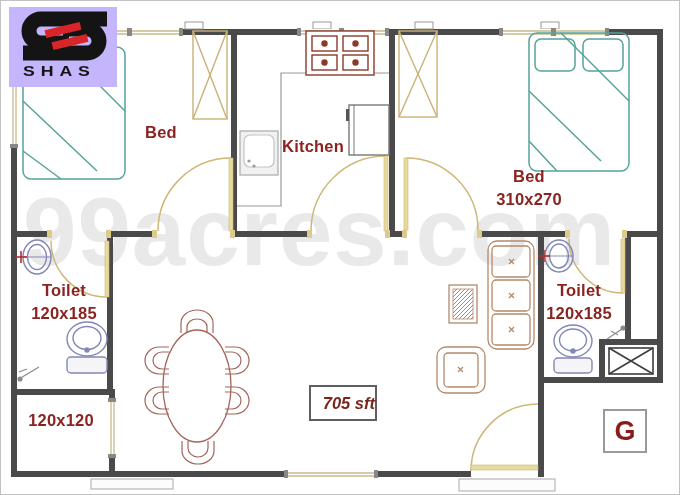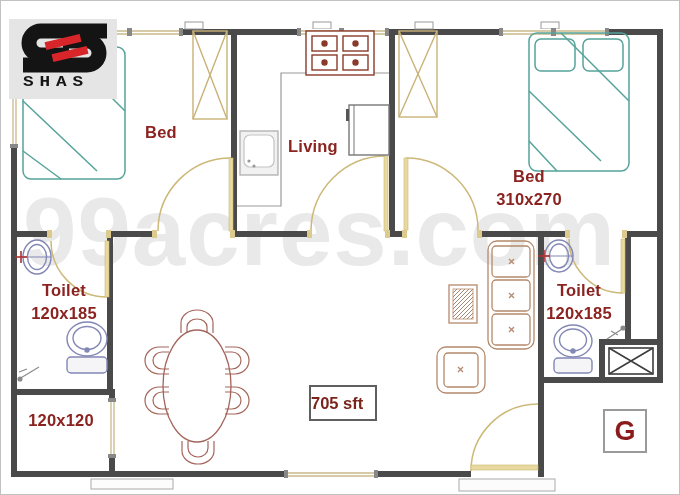--- a/index.html
+++ b/index.html
@@ -5,26 +5,26 @@
   html,body{margin:0;padding:0;background:#fff;}
   .stage{position:relative;width:680px;height:495px;background:#ffffff;overflow:hidden;
          border:1px solid #c2c2c2;box-sizing:border-box;font-family:"Liberation Sans",sans-serif;}
   .watermark{position:absolute;left:22px;top:176px;font-size:96px;font-weight:700;
              color:#e9e9e9;letter-spacing:1px;white-space:nowrap;z-index:1;pointer-events:none;}
   svg.plan{position:absolute;left:0;top:0;z-index:2;}
   .rlabel{position:absolute;z-index:3;text-align:center;color:#8b2321;font-size:16.5px;
           font-weight:600;line-height:1.38;letter-spacing:.2px;}
   .rlabel span{display:block;}
   .areabox{position:absolute;left:308px;top:384px;width:64px;height:32px;z-index:3;
-           border:2px solid #5f5f5f;background:#fff;display:flex;align-items:center;justify-content:flex-start;
-           color:#7b241c;font-size:16.5px;font-weight:600;}
+           border:2px solid #5f5f5f;background:#fff;display:flex;align-items:center;justify-content:flex-end;
+           color:#7b241c;font-size:16.5px;font-weight:600;font-style:italic;}
   .gbox{position:absolute;left:602px;top:408px;width:40px;height:40px;z-index:3;
         border:2px solid #9a9a9a;background:#fff;display:flex;align-items:center;justify-content:center;
         color:#8b1a1a;font-size:27px;font-weight:700;}
-  .logo{position:absolute;left:8px;top:18px;width:108px;height:80px;background:#e5e5e5;z-index:4;font-family:Liberation Mono, monospace;}
+  .logo{position:absolute;left:8px;top:6px;width:108px;height:80px;background:#c4b5fd;z-index:4;}
   .logo .mark{display:block;margin:4px 0 0 10px;}
   .logo .brandname{font-weight:800;font-size:15px;letter-spacing:5px;color:#141414;
                    transform:scaleX(1.18);transform-origin:left;margin:1px 0 0 14px;}
 </style>
 </head>
 <body>
 
 <div class="stage">
 
   <div class="watermark">99acres.com</div>
@@ -274,21 +274,21 @@
       </defs>
       <rect x="448" y="284" width="28" height="38" fill="none" stroke="#b5896b" stroke-width="1.3"></rect>
       <rect x="452" y="288" width="20" height="30" fill="url(#hatch)" stroke="#b5896b" stroke-width="0.8"></rect>
     </g>
   </svg>
 
   <div class="rlabel" style="left:100px;top:120px;width:120px">
     <span>Bed</span>
   </div>
   <div class="rlabel" style="left:252px;top:134px;width:120px">
-    <span>Living</span>
+    <span>Kitchen</span>
   </div>
   <div class="rlabel" style="left:468px;top:164px;width:120px">
     <span>Bed</span>
     <span>310x270</span>
   </div>
   <div class="rlabel" style="left:3px;top:278px;width:120px">
     <span>Toilet</span>
     <span>120x185</span>
   </div>
   <div class="rlabel" style="left:518px;top:278px;width:120px">

